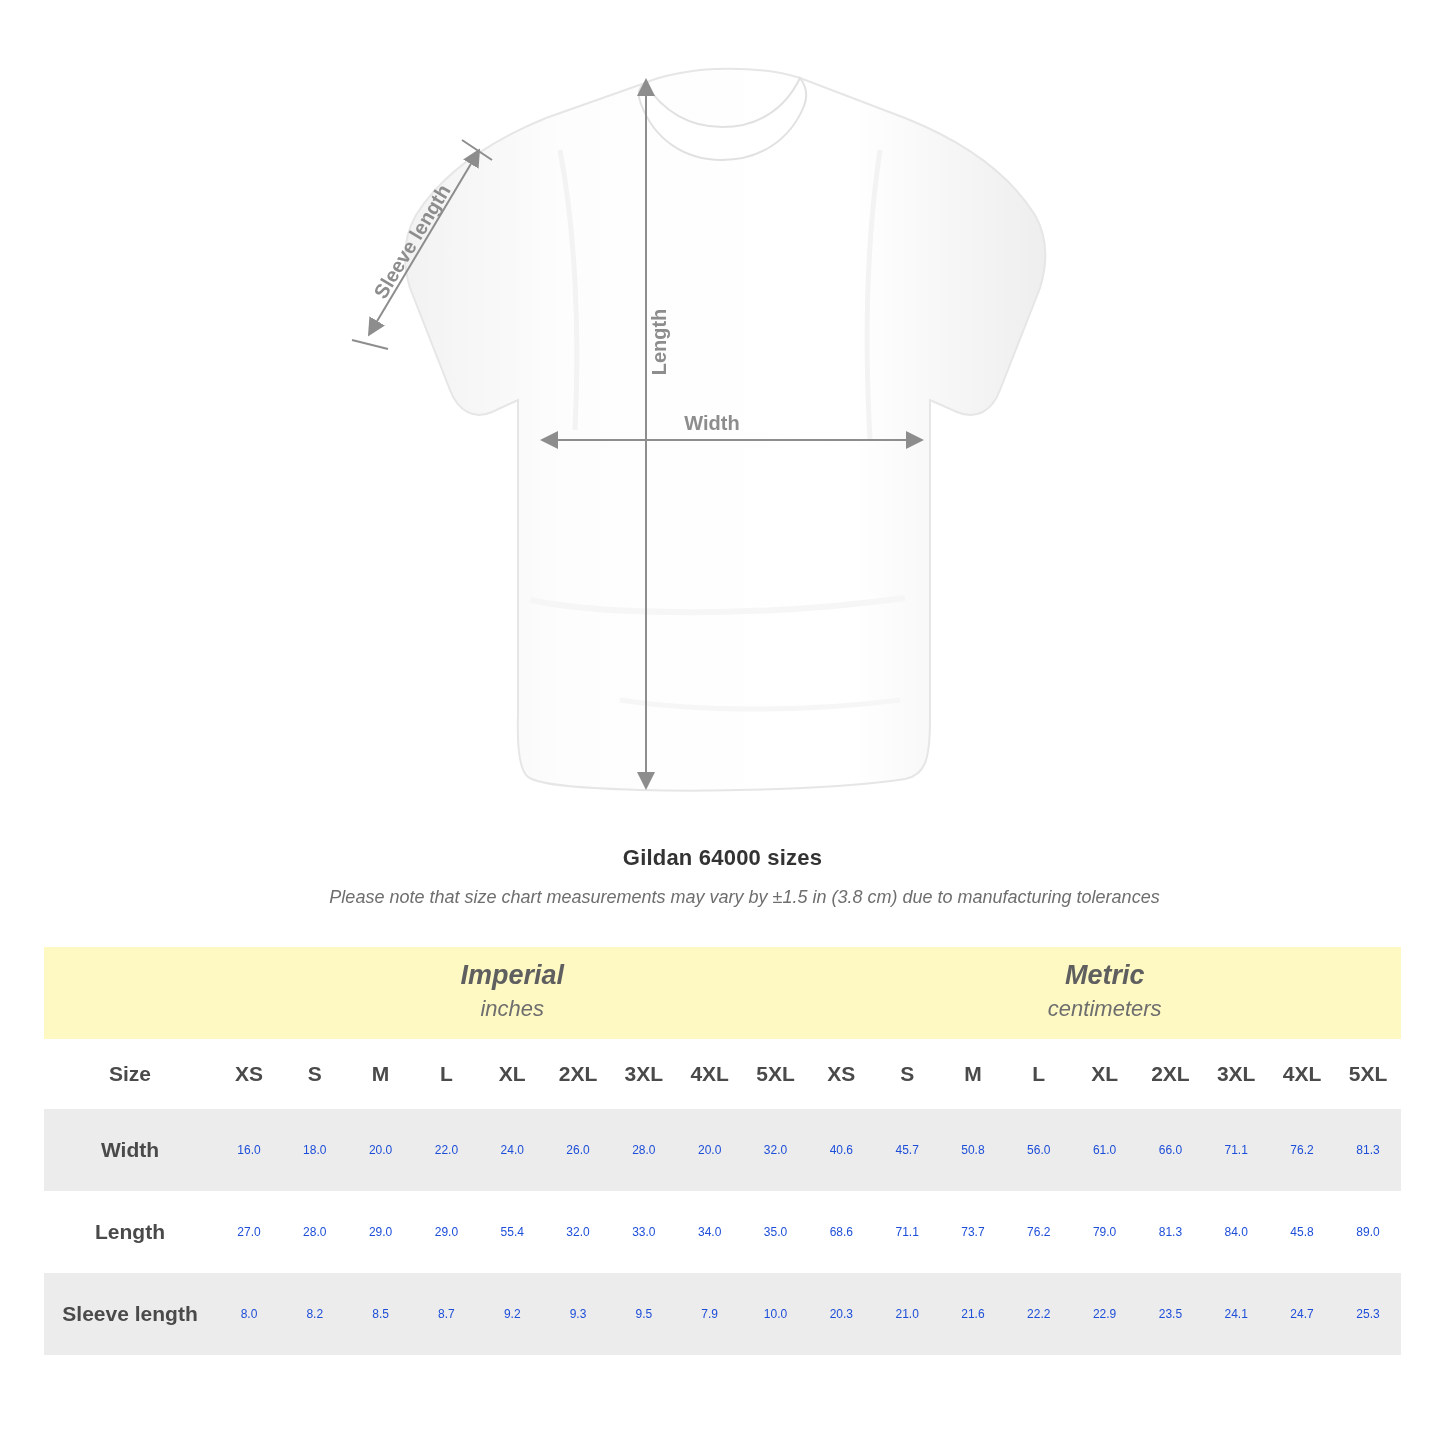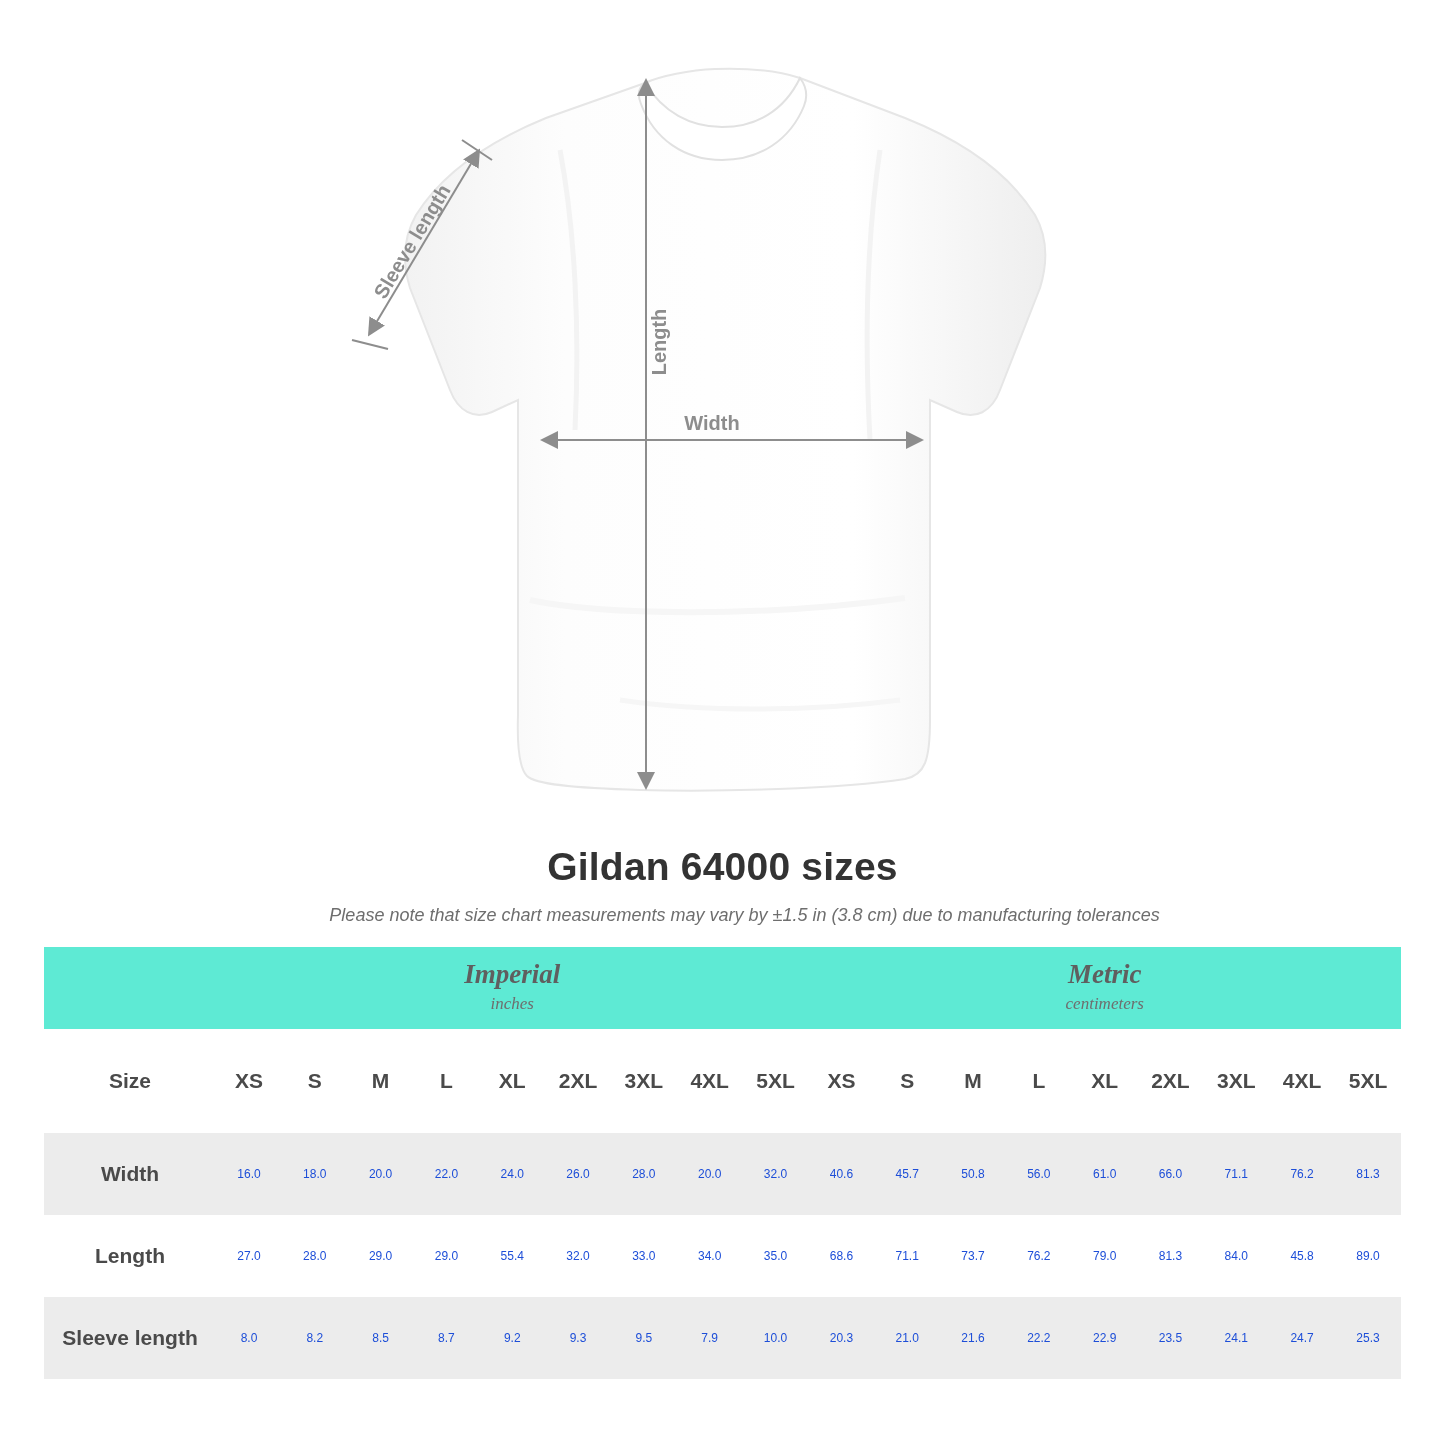--- a/index.html
+++ b/index.html
@@ -25,21 +25,21 @@
   .illustration svg { display: block; }
 
   
   .title-block {
     position: absolute;
     left: 0; top: 845px;
     width: 1445px;
     text-align: center;
   }
   .chart-title {
-    font-size: 39px;
+    font-size: 22px;
     font-weight: bold;
     color: #333333;
     margin: 0 0 16px 0;
     letter-spacing: 0.2px;
   }
   .chart-note {
     font-size: 18px;
     font-style: italic;
     color: #6e6e6e;
     margin: 0;
@@ -56,40 +56,39 @@
     width: 100%;
     border-collapse: collapse;
     table-layout: fixed;
   }
   table.size-table td, table.size-table th {
     border: none;
     text-align: center;
     vertical-align: middle;
   }
   .unit-head td {
-    background: #5eead4;
-    height: 82px;
+    background: #fef9c3;
+    height: 92px;
     padding: 0;
-    font-family: Liberation Serif, serif;
   }
   .unit-name {
     font-size: 27px;
     font-weight: bold;
     font-style: italic;
     color: #5f5f5f;
     line-height: 1.15;
   }
   .unit-sub {
-    font-size: 17px;
+    font-size: 22px;
     font-style: italic;
     color: #6e6e6e;
     line-height: 1.6;
   }
   .hdr-row td {
-    height: 104px;
+    height: 70px;
     background: #ffffff;
     font-size: 21px;
     font-weight: bold;
     color: #4a4a4a;
   }
   .hdr-row td.rowlabel {
     font-size: 21px;
   }
   .data-row td {
     height: 82px;

